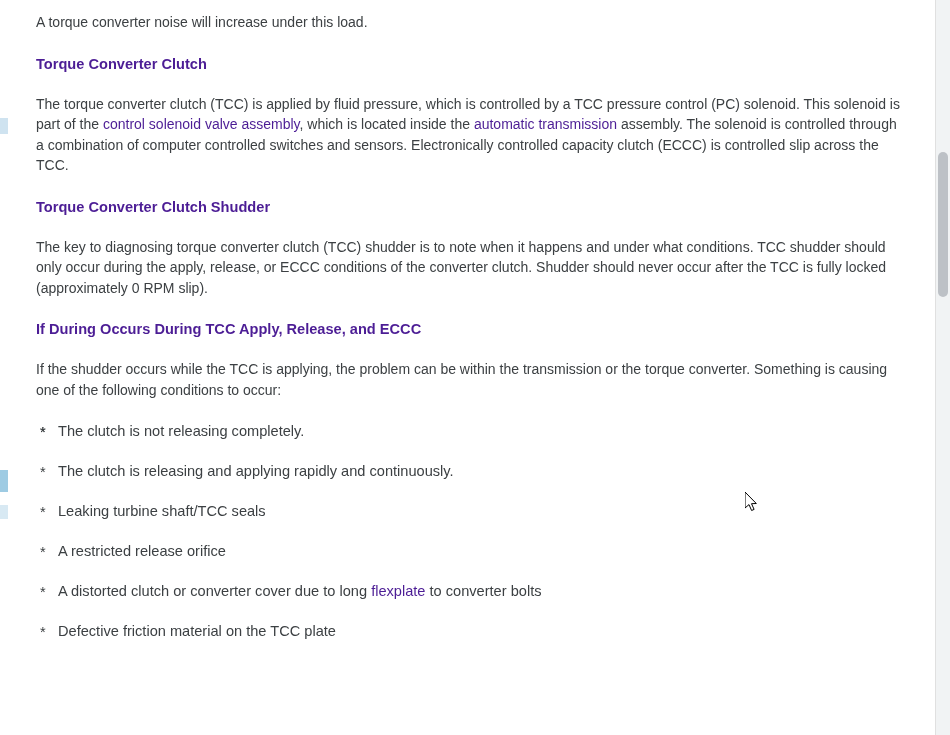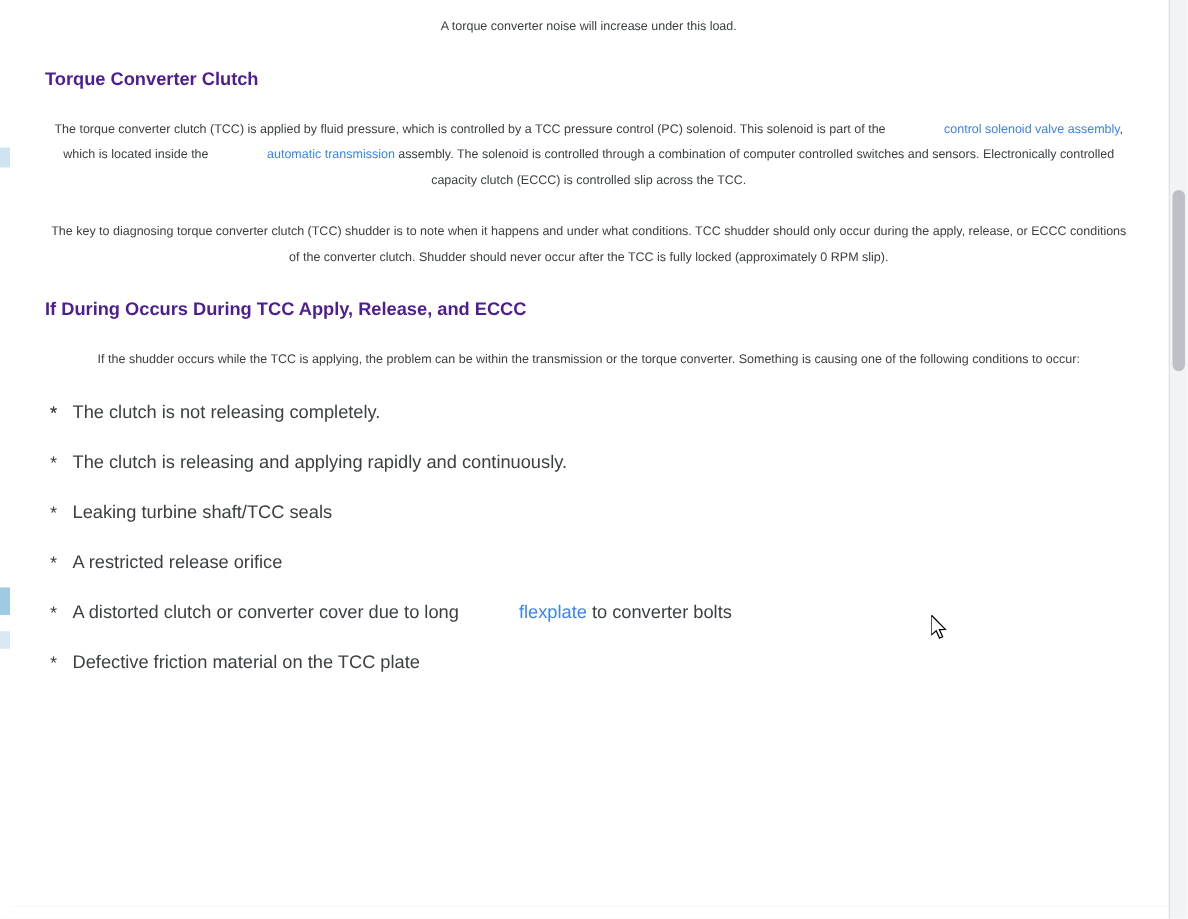--- a/index.html
+++ b/index.html
@@ -60,40 +60,38 @@
     padding: 12px 30px 10px 28px;
     color: #202124;
     font-size: 14.5px;
     line-height: 20px;
   }
 
   p.para {
     margin: 0 0 0 0;
     padding: 0;
     color: #3c4043;
-    font-size: 10px;
+    font-size: 14px;
     line-height: 20.5px;
-    text-align: center;
   }
 
   .block { margin-bottom: 21px; }
 
   h3.heading {
     margin: 0 0 20px 0;
     padding: 0;
     font-size: 14.6px;
     font-weight: bold;
     color: #4c1d95;
     line-height: 20px;
   }
 
   a.link {
-    color: #3b82f6;
+    color: #4c1d95;
     text-decoration: none;
-    margin-left: 44px;
   }
 
   ul.bullets {
     list-style: none;
     margin: 0;
     padding: 0;
   }
   ul.bullets li {
     position: relative;
     padding-left: 22px;
@@ -166,20 +164,21 @@
       <div class="block">
         <p class="para">A torque converter noise will increase under this load.</p>
       </div>
 
       <h3 class="heading">Torque Converter Clutch</h3>
 
       <div class="block">
         <p class="para"><span>The torque converter clutch (TCC) is applied by fluid pressure, which is controlled by a TCC pressure control (PC) solenoid. This solenoid is part of the </span><a class="link" href="#">control solenoid valve assembly</a><span>, which is located inside the </span><a class="link" href="#">automatic transmission</a><span> assembly. The solenoid is controlled through a combination of computer controlled switches and sensors. Electronically controlled capacity clutch (ECCC) is controlled slip across the TCC.</span></p>
       </div>
 
+      <h3 class="heading">Torque Converter Clutch Shudder</h3>
 
       <div class="block">
         <p class="para">The key to diagnosing torque converter clutch (TCC) shudder is to note when it happens and under what conditions. TCC shudder should only occur during the apply, release, or ECCC conditions of the converter clutch. Shudder should never occur after the TCC is fully locked (approximately 0 RPM slip).</p>
       </div>
 
       <h3 class="heading">If During Occurs During TCC Apply, Release, and ECCC</h3>
 
       <div class="block">
         <p class="para">If the shudder occurs while the TCC is applying, the problem can be within the transmission or the torque converter. Something is causing one of the following conditions to occur:</p>
       </div>

